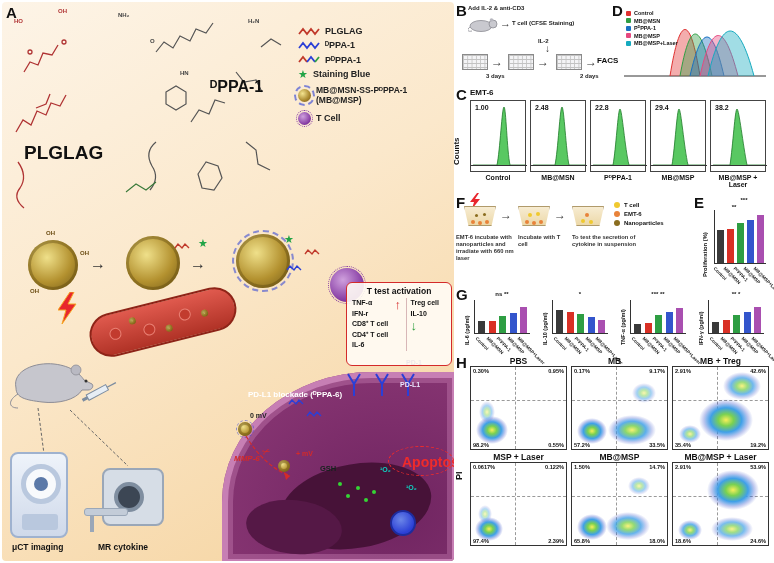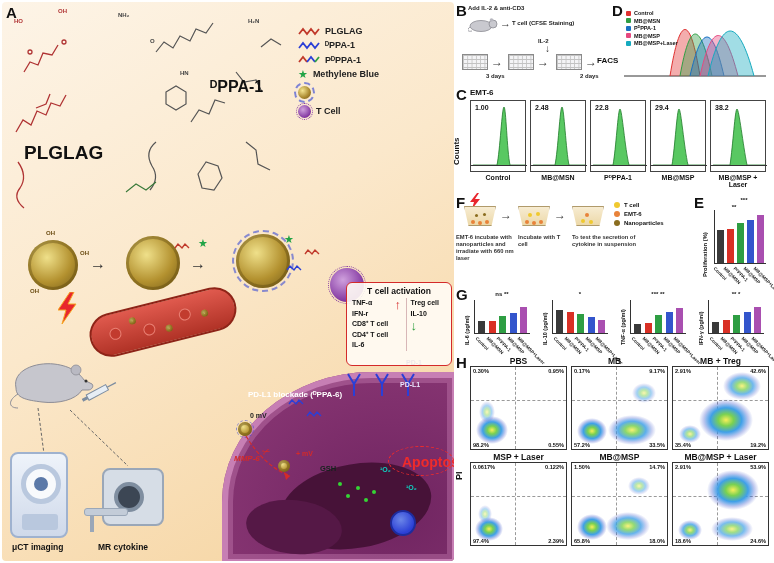--- a/index.html
+++ b/index.html
@@ -98,24 +98,25 @@
       <div class="legend-row">
         <svg width="22" height="9">
           <path d="M1,7 L5,2 L9,7" stroke="#c0392b" stroke-width="1.8" fill="none"></path>
           <path d="M9,7 L13,2 L17,7" stroke="#2b3fd6" stroke-width="1.8" fill="none"></path>
           <path d="M17,7 L21,2" stroke="#2e9e43" stroke-width="1.8" fill="none"></path>
         </svg>
         <span class="leg-label">PᴰPPA-1</span>
       </div>
       <div class="legend-row">
         <span class="star">★</span>
-        <span class="leg-label">Methylene Blue</span>
+        <span class="leg-label">Staining Blue</span>
       </div>
       <div class="legend-row" style="margin-top:6px">
         <span class="sw msp"></span>
+        <span class="leg-label" style="font-size:8.5px">MB@MSN-SS-PᴰPPA-1 (MB@MSP)</span>
       </div>
       <div class="legend-row" style="margin-top:6px">
         <span class="tcell"></span>
         <span class="leg-label">T Cell</span>
       </div>
     </div>
 
     <div class="abs np" style="left:26px;top:238px;width:50px;height:50px"></div>
     <span class="abs atom" style="left:44px;top:228px;color:#6b4c12">OH</span>
     <span class="abs atom" style="left:78px;top:248px;color:#6b4c12">OH</span>
@@ -224,21 +225,21 @@
     <svg class="abs" style="left:304px;top:408px" width="18" height="8">
         <path d="M1,6 L4,2 L8,6 L11,2 L15,6" stroke="#2b3fd6" stroke-width="1.4" fill="none"></path>
       </svg>
     <svg class="abs" style="left:238px;top:430px" width="60" height="60">
       <path d="M6,4 q18,30 44,40" stroke="#d42a2a" stroke-width="1.2" fill="none" stroke-dasharray="4,2"></path>
       <polygon points="50,44 44,40 46,48" fill="#d42a2a"></polygon>
     </svg>
 
     <div class="abs tcell" style="left:328px;top:266px;width:34px;height:34px"></div>
     <div class="abs box-act" style="left:344px;top:280px;width:106px;height:84px;padding:3px 5px">
-      <div style="text-align:center;font-size:8.5px;font-weight:700">T cell activation</div>
+      <div style="text-align:center;font-size:8.5px;font-weight:700">T test activation</div>
       <div style="display:flex;margin-top:2px">
         <div style="flex:1.2">
           <div class="act-item">TNF-α</div>
           <div class="act-item">IFN-r</div>
           <div class="act-item">CD8⁺ T cell</div>
           <div class="act-item">CD4⁺ T cell</div>
           <div class="act-item">IL-6</div>
         </div>
         <div style="width:11px;color:#d42a2a;font-weight:700;font-size:13px;line-height:1">↑</div>
         <div style="flex:1;border-left:1px solid #d8b7b7;padding-left:4px">

